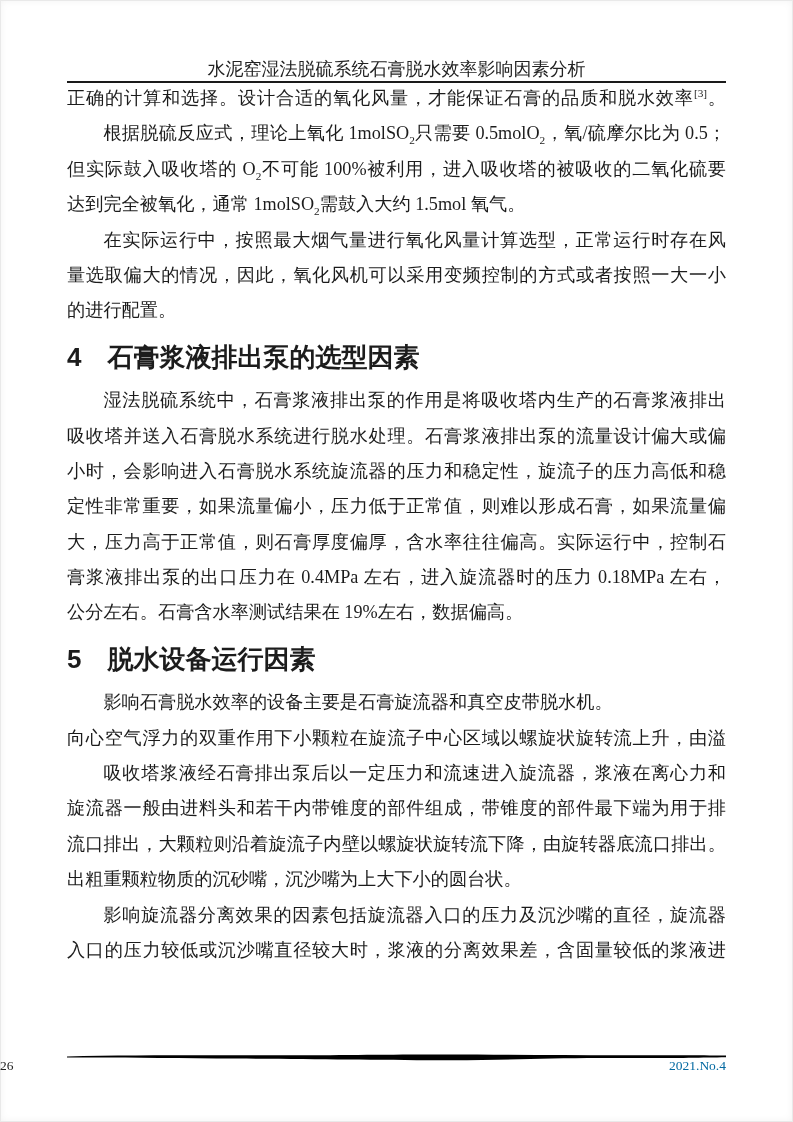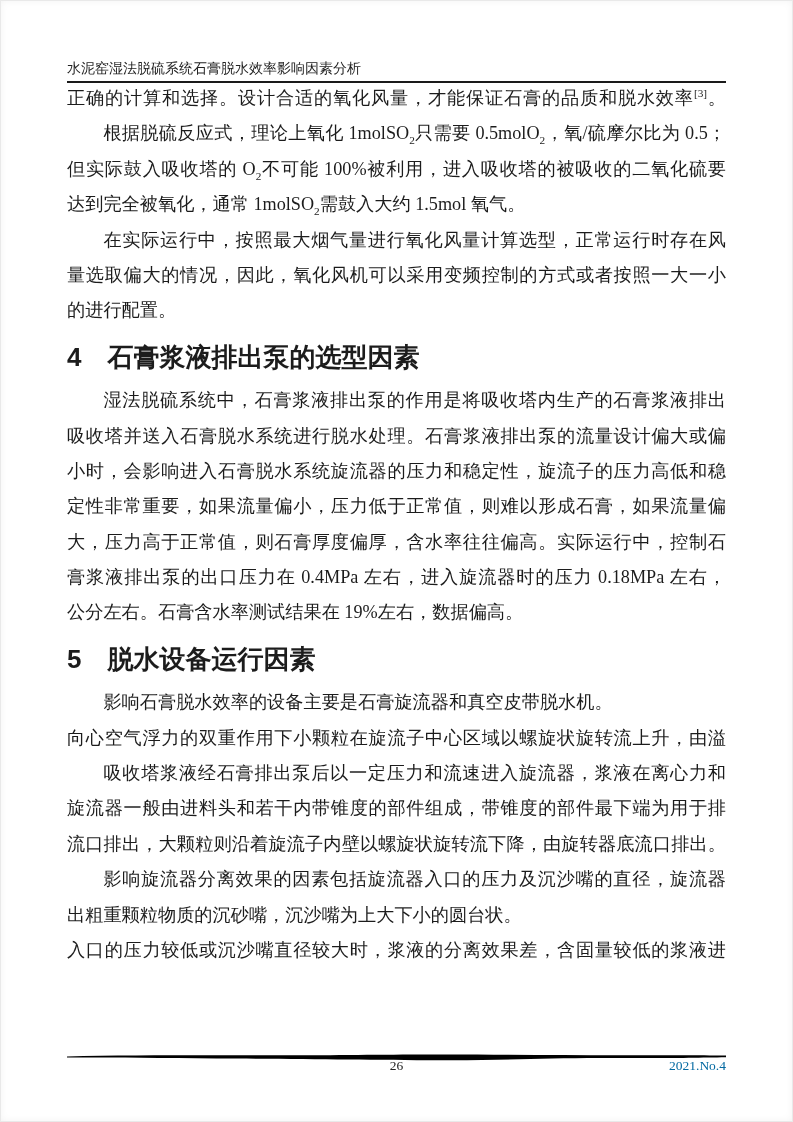--- a/index.html
+++ b/index.html
@@ -9,21 +9,21 @@
     margin:0 auto;
     background:#ffffff;
     box-shadow:inset 0 0 0 1px #e9e9e9, inset 0 0 8px rgba(0,0,0,0.06);
     font-family:"Liberation Serif","DejaVu Serif",serif;
     color:#1c1c1c;
     overflow:hidden;
   }
   
   .running-title{
     position:absolute;top:60px;left:67px;width:659px;
-    font-size:14px;line-height:18px;color:#222;
+    text-align:center;font-size:18px;line-height:18px;color:#222;
   }
   .header-rule{
     position:absolute;top:81px;left:67px;width:659px;height:2px;
     background:#1a1a1a;
   }
   
   .body-text{
     position:absolute;top:81px;left:67px;width:659px;
     font-size:18.2px;line-height:35.4px;
   }
@@ -41,21 +41,21 @@
     font-weight:bold;font-size:19.5px;margin-top:1px;
   }
   sub{font-size:62%;line-height:0;}
   sup{font-size:62%;line-height:0;}
   
   .footer-rule{
     position:absolute;top:1048px;left:67px;width:659px;height:10px;
   }
   .footer-pageno{
     position:absolute;top:1058px;left:0;width:793px;
-    text-align:center;font-size:13.5px;line-height:16px;color:#222;
+    font-size:13.5px;line-height:16px;color:#222;
   }
   .footer-issue{
     position:absolute;top:1058px;left:67px;width:659px;
     text-align:right;font-size:13.5px;line-height:16px;color:#0369a1;
   }
 </style>
 </head>
 <body>
 
 <div class="page">
@@ -79,22 +79,22 @@
       <div class="line body-line fill">定性非常重要，如果流量偏小，压力低于正常值，则难以形成石膏，如果流量偏</div>
       <div class="line body-line fill">大，压力高于正常值，则石膏厚度偏厚，含水率往往偏高。实际运行中，控制石</div>
       <div class="line body-line fill">膏浆液排出泵的出口压力在 0.4MPa 左右，进入旋流器时的压力 0.18MPa 左右，</div>
       <div class="line body-line">公分左右。石膏含水率测试结果在 19%左右，数据偏高。</div>
       <div class="line h-major">5　脱水设备运行因素</div>
       <div class="line body-line indent">影响石膏脱水效率的设备主要是石膏旋流器和真空皮带脱水机。</div>
       <div class="line body-line fill">向心空气浮力的双重作用下小颗粒在旋流子中心区域以螺旋状旋转流上升，由溢</div>
       <div class="line body-line indent fill">吸收塔浆液经石膏排出泵后以一定压力和流速进入旋流器，浆液在离心力和</div>
       <div class="line body-line fill">旋流器一般由进料头和若干内带锥度的部件组成，带锥度的部件最下端为用于排</div>
       <div class="line body-line fill">流口排出，大颗粒则沿着旋流子内壁以螺旋状旋转流下降，由旋转器底流口排出。</div>
+      <div class="line body-line">出粗重颗粒物质的沉砂嘴，沉沙嘴为上大下小的圆台状。</div>
       <div class="line body-line indent fill">影响旋流器分离效果的因素包括旋流器入口的压力及沉沙嘴的直径，旋流器</div>
-      <div class="line body-line">出粗重颗粒物质的沉砂嘴，沉沙嘴为上大下小的圆台状。</div>
       <div class="line body-line fill">入口的压力较低或沉沙嘴直径较大时，浆液的分离效果差，含固量较低的浆液进</div>
     </div>
 
   <div class="footer-rule">
     <svg width="659" height="10" viewBox="0 0 659 10" preserveAspectRatio="none" aria-hidden="true">
       <path d="M0,4.4
                C 60,3.0 130,3.4 210,3.3
                C 290,3.2 330,1.9 410,2.6
                C 480,3.2 540,3.6 600,3.2
                C 630,3.0 650,3.4 659,3.6

